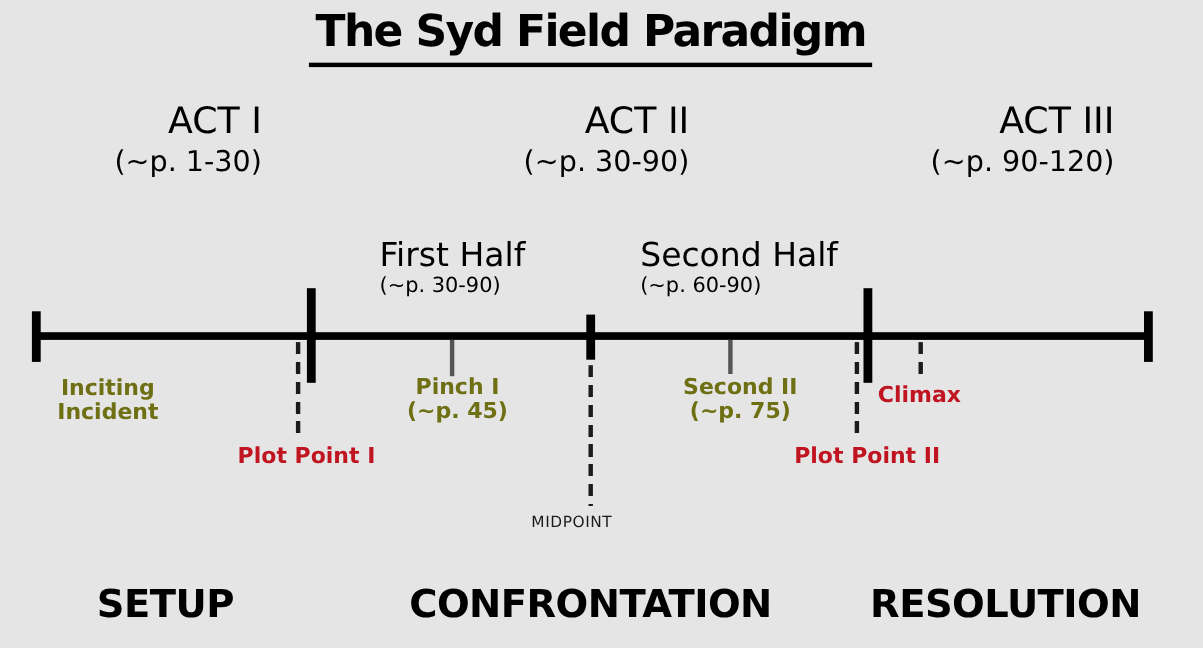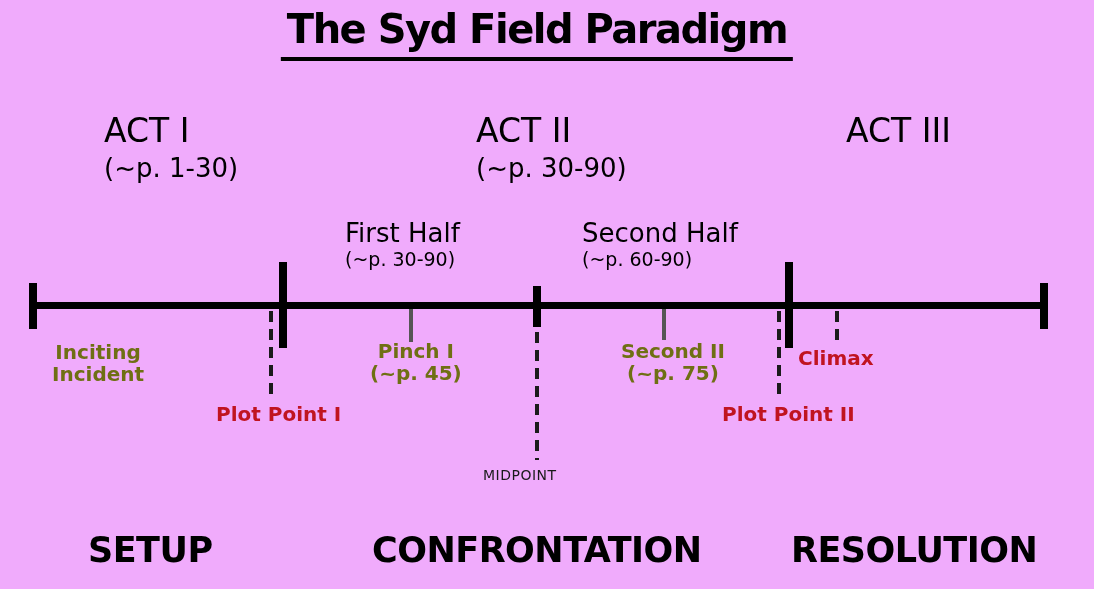--- a/index.html
+++ b/index.html
@@ -1,32 +1,32 @@
 <!DOCTYPE html>
 <html><head>
 <meta charset="utf-8">
 <style>
   html,body{margin:0;padding:0;background:#fff;}
   .canvas{
-    position:relative;width:1094px;height:589px;background:#f0abfc;
+    position:relative;width:1094px;height:589px;background:#e5e5e5;
     font-family:"DejaVu Sans","Liberation Sans",sans-serif;color:#000;overflow:hidden;
   }
   
   .title{
     position:absolute;left:537px;top:6px;transform:translateX(-50%);
     font-size:40px;font-weight:bold;letter-spacing:-1.5px;white-space:nowrap;
     border-bottom:4px solid #000;padding:0 6px 5px 6px;line-height:1.15;
   }
   
-  .act{position:absolute;top:109px;text-align:left;white-space:nowrap;}
+  .act{position:absolute;top:88px;text-align:right;white-space:nowrap;}
   .act-name{font-size:33px;line-height:44px;}
   .act-pages{font-size:26px;line-height:30px;}
   
   .half{position:absolute;top:218px;text-align:left;white-space:nowrap;}
-  .half-name{font-size:26px;line-height:30px;}
+  .half-name{font-size:30px;line-height:30px;}
   .half-pages{font-size:19px;line-height:23px;}
   
   .main-line{position:absolute;left:30px;top:302px;width:1017px;height:7px;background:#000;}
   .tick{position:absolute;background:#000;}
   .tick-end{width:8px;height:46px;top:283px;}
   .tick-plot{width:8px;height:86px;top:262px;}
   .tick-mid{width:8px;height:41px;top:286px;}
   .dash{
     position:absolute;width:4px;
     background:repeating-linear-gradient(180deg,#1b1b1b 0px,#1b1b1b 11px,transparent 11px,transparent 18px);
@@ -53,20 +53,21 @@
   <div class="act" style="left:104px">
     <div class="act-name">ACT I</div>
     <div class="act-pages">(~p. 1-30)</div>
   </div>
   <div class="act" style="left:476px">
     <div class="act-name">ACT II</div>
     <div class="act-pages">(~p. 30-90)</div>
   </div>
   <div class="act" style="left:846px">
     <div class="act-name">ACT III</div>
+    <div class="act-pages">(~p. 90-120)</div>
   </div>
 
   <div class="half" style="left:345px">
     <div class="half-name">First Half</div>
     <div class="half-pages">(~p. 30-90)</div>
   </div>
   <div class="half" style="left:582px">
     <div class="half-name">Second Half</div>
     <div class="half-pages">(~p. 60-90)</div>
   </div>

